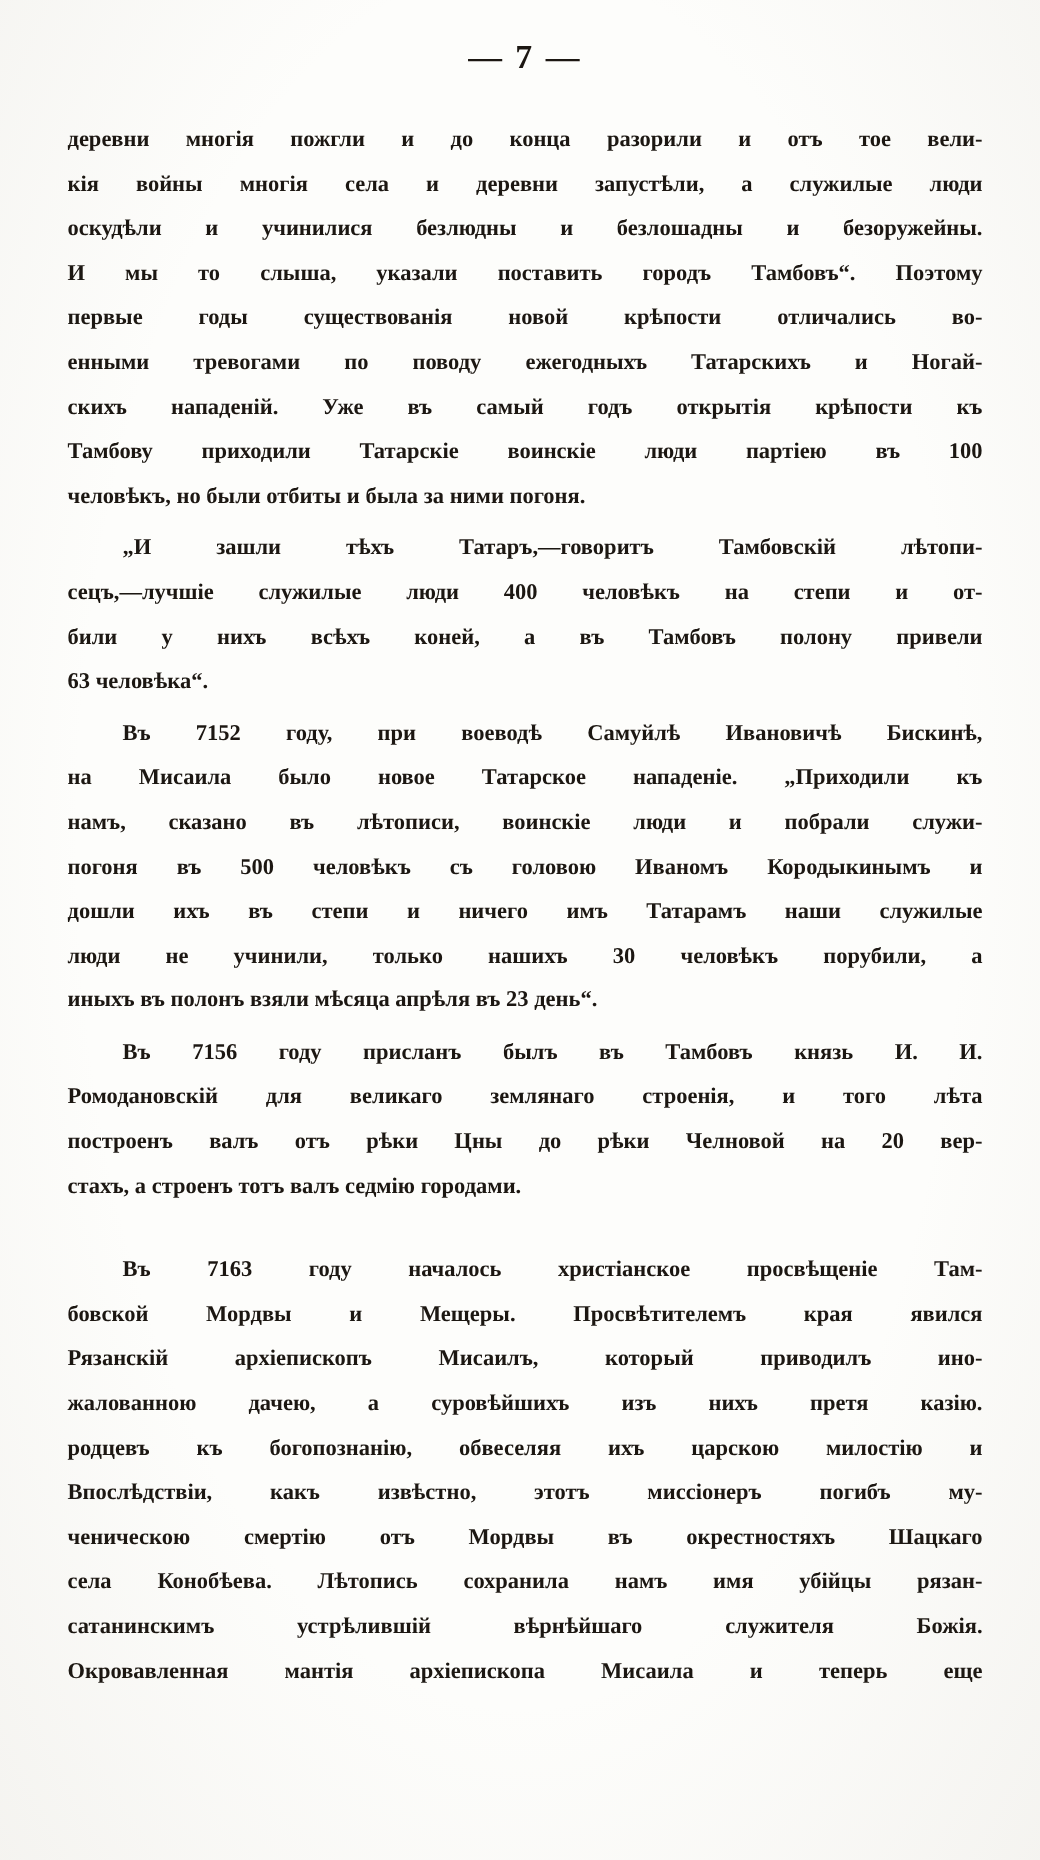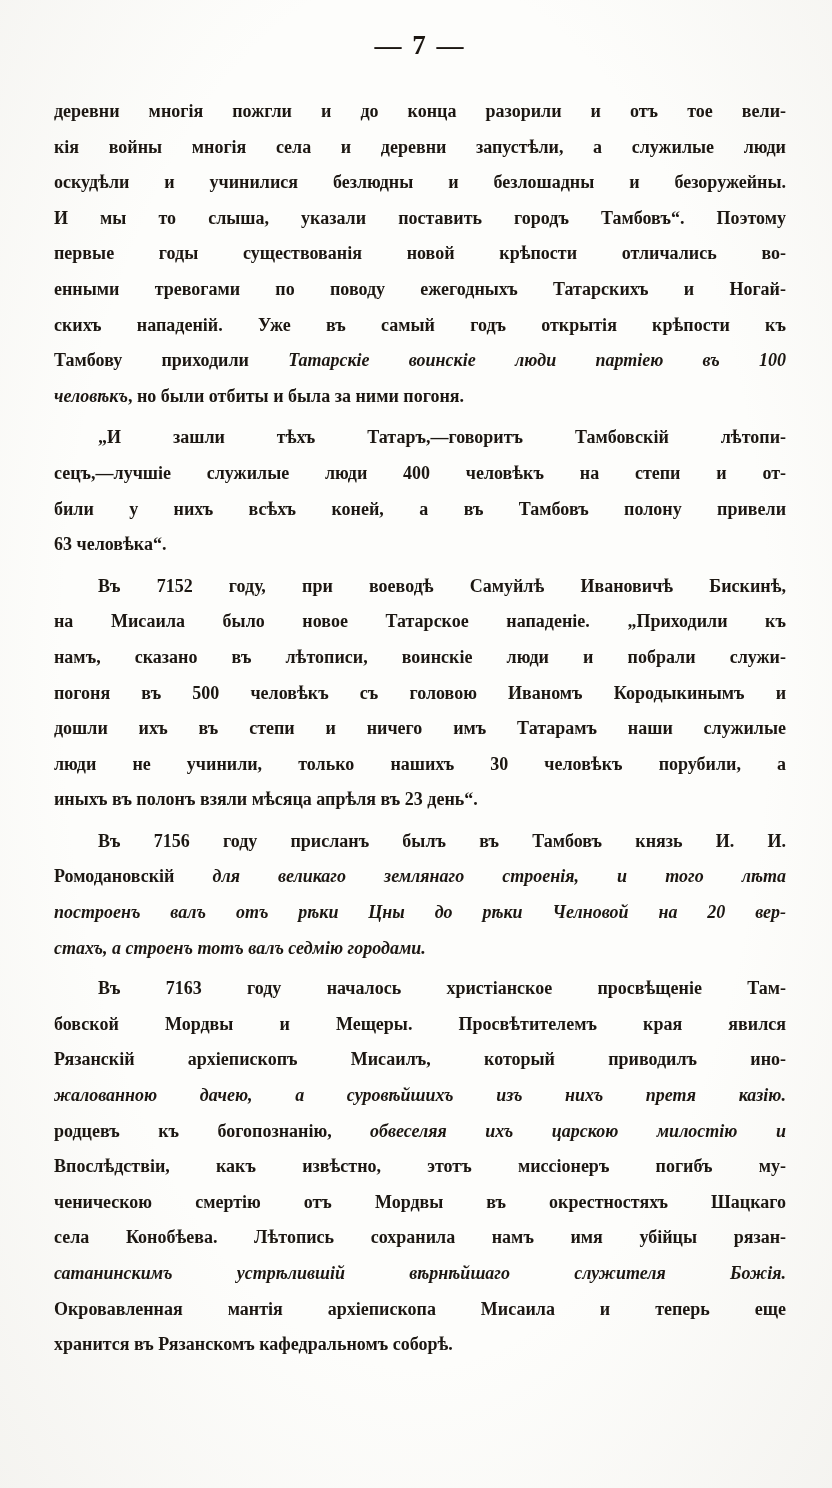--- a/index.html
+++ b/index.html
@@ -42,21 +42,21 @@
     text-align: justify;
     text-align-last: justify;
     min-height: 35.6px;
   }
   .line.last {
     text-align-last: left;
   }
   .paragraph.indent .line:first-child {
     text-indent: 44px;
   }
-  .it { font-style: italic; }
+  .it { }
 </style>
 </head>
 <body>
 
 <div class="page">
   <div class="page-header">— 7 —</div>
   <div class="page-body">
       <div class="paragraph">
         <div class="line"><span>деревни многія пожгли и до конца разорили и отъ тое вели-</span></div>
         <div class="line"><span>кія войны многія села и деревни запустѣли, а служилые люди</span></div>
@@ -82,27 +82,26 @@
         <div class="line"><span>дошли ихъ въ степи и ничего имъ Татарамъ наши служилые</span></div>
         <div class="line"><span>люди не учинили, только нашихъ 30 человѣкъ порубили, а</span></div>
         <div class="line last"><span>иныхъ въ полонъ взяли мѣсяца апрѣля въ 23 день“.</span></div>
       </div>
       <div class="paragraph indent" style="margin-top: 6px;">
         <div class="line"><span>Въ 7156 году присланъ былъ въ Тамбовъ князь И. И.</span></div>
         <div class="line"><span>Ромодановскій </span><span class="it">для великаго землянаго строенія, и того лѣта</span></div>
         <div class="line"><span class="it">построенъ валъ отъ рѣки Цны до рѣки Челновой на 20 вер-</span></div>
         <div class="line last"><span class="it">стахъ, а строенъ тотъ валъ седмію городами.</span></div>
       </div>
-      <div class="paragraph indent" style="margin-top: 5px;">
+      <div class="paragraph indent" style="margin-top: 32px;">
         <div class="line"><span>Въ 7163 году началось христіанское просвѣщеніе Там-</span></div>
         <div class="line"><span>бовской Мордвы и Мещеры. Просвѣтителемъ края явился</span></div>
         <div class="line"><span>Рязанскій архіепископъ Мисаилъ, который приводилъ ино-</span></div>
         <div class="line"><span class="it">жалованною дачею, а суровѣйшихъ изъ нихъ претя казію.</span></div>
         <div class="line"><span>родцевъ къ богопознанію, </span><span class="it">обвеселяя ихъ царскою милостію и</span></div>
         <div class="line"><span>Впослѣдствіи, какъ извѣстно, этотъ миссіонеръ погибъ му-</span></div>
         <div class="line"><span>ченическою смертію отъ Мордвы въ окрестностяхъ Шацкаго</span></div>
         <div class="line"><span>села Конобѣева. Лѣтопись сохранила намъ имя убійцы рязан-</span></div>
         <div class="line"><span class="it">сатанинскимъ устрѣлившій вѣрнѣйшаго служителя Божія.</span></div>
         <div class="line"><span>Окровавленная мантія архіепископа Мисаила и теперь еще</span></div>
-        <div class="line last"><span>хранится въ Рязанскомъ кафедральномъ соборѣ.</span></div>
       </div>
     </div>
 </div>
 
 </body></html>

